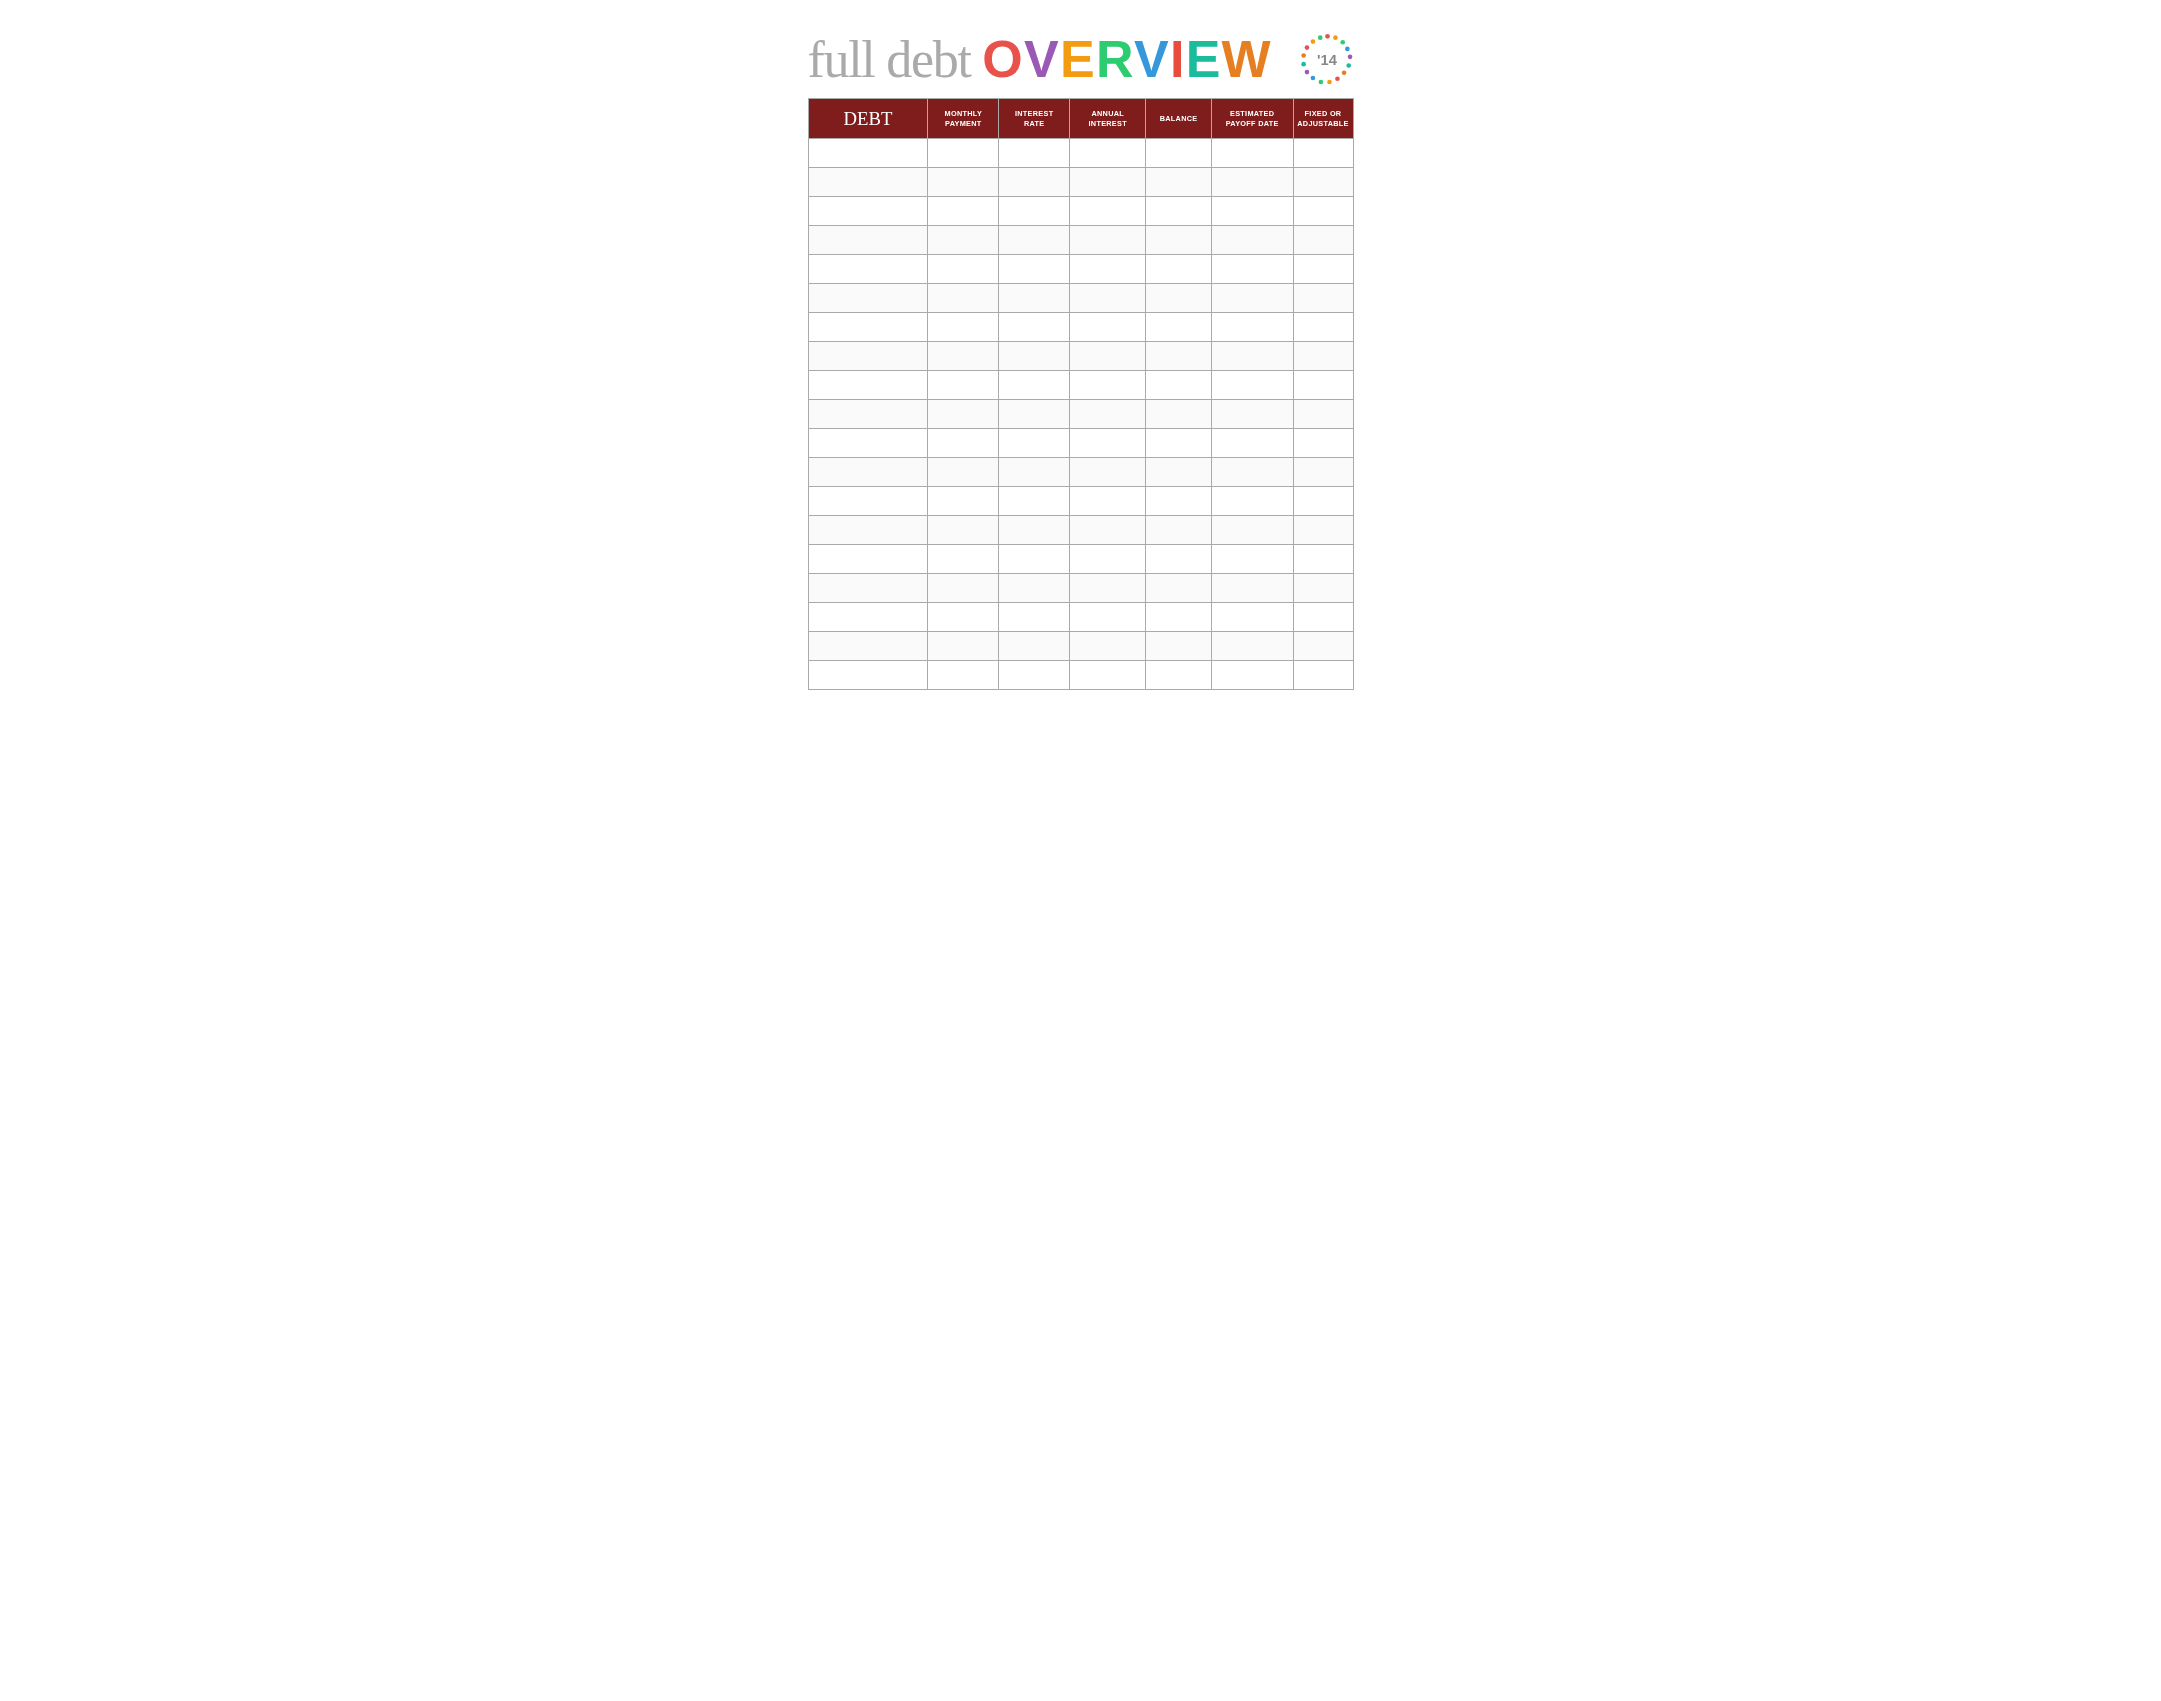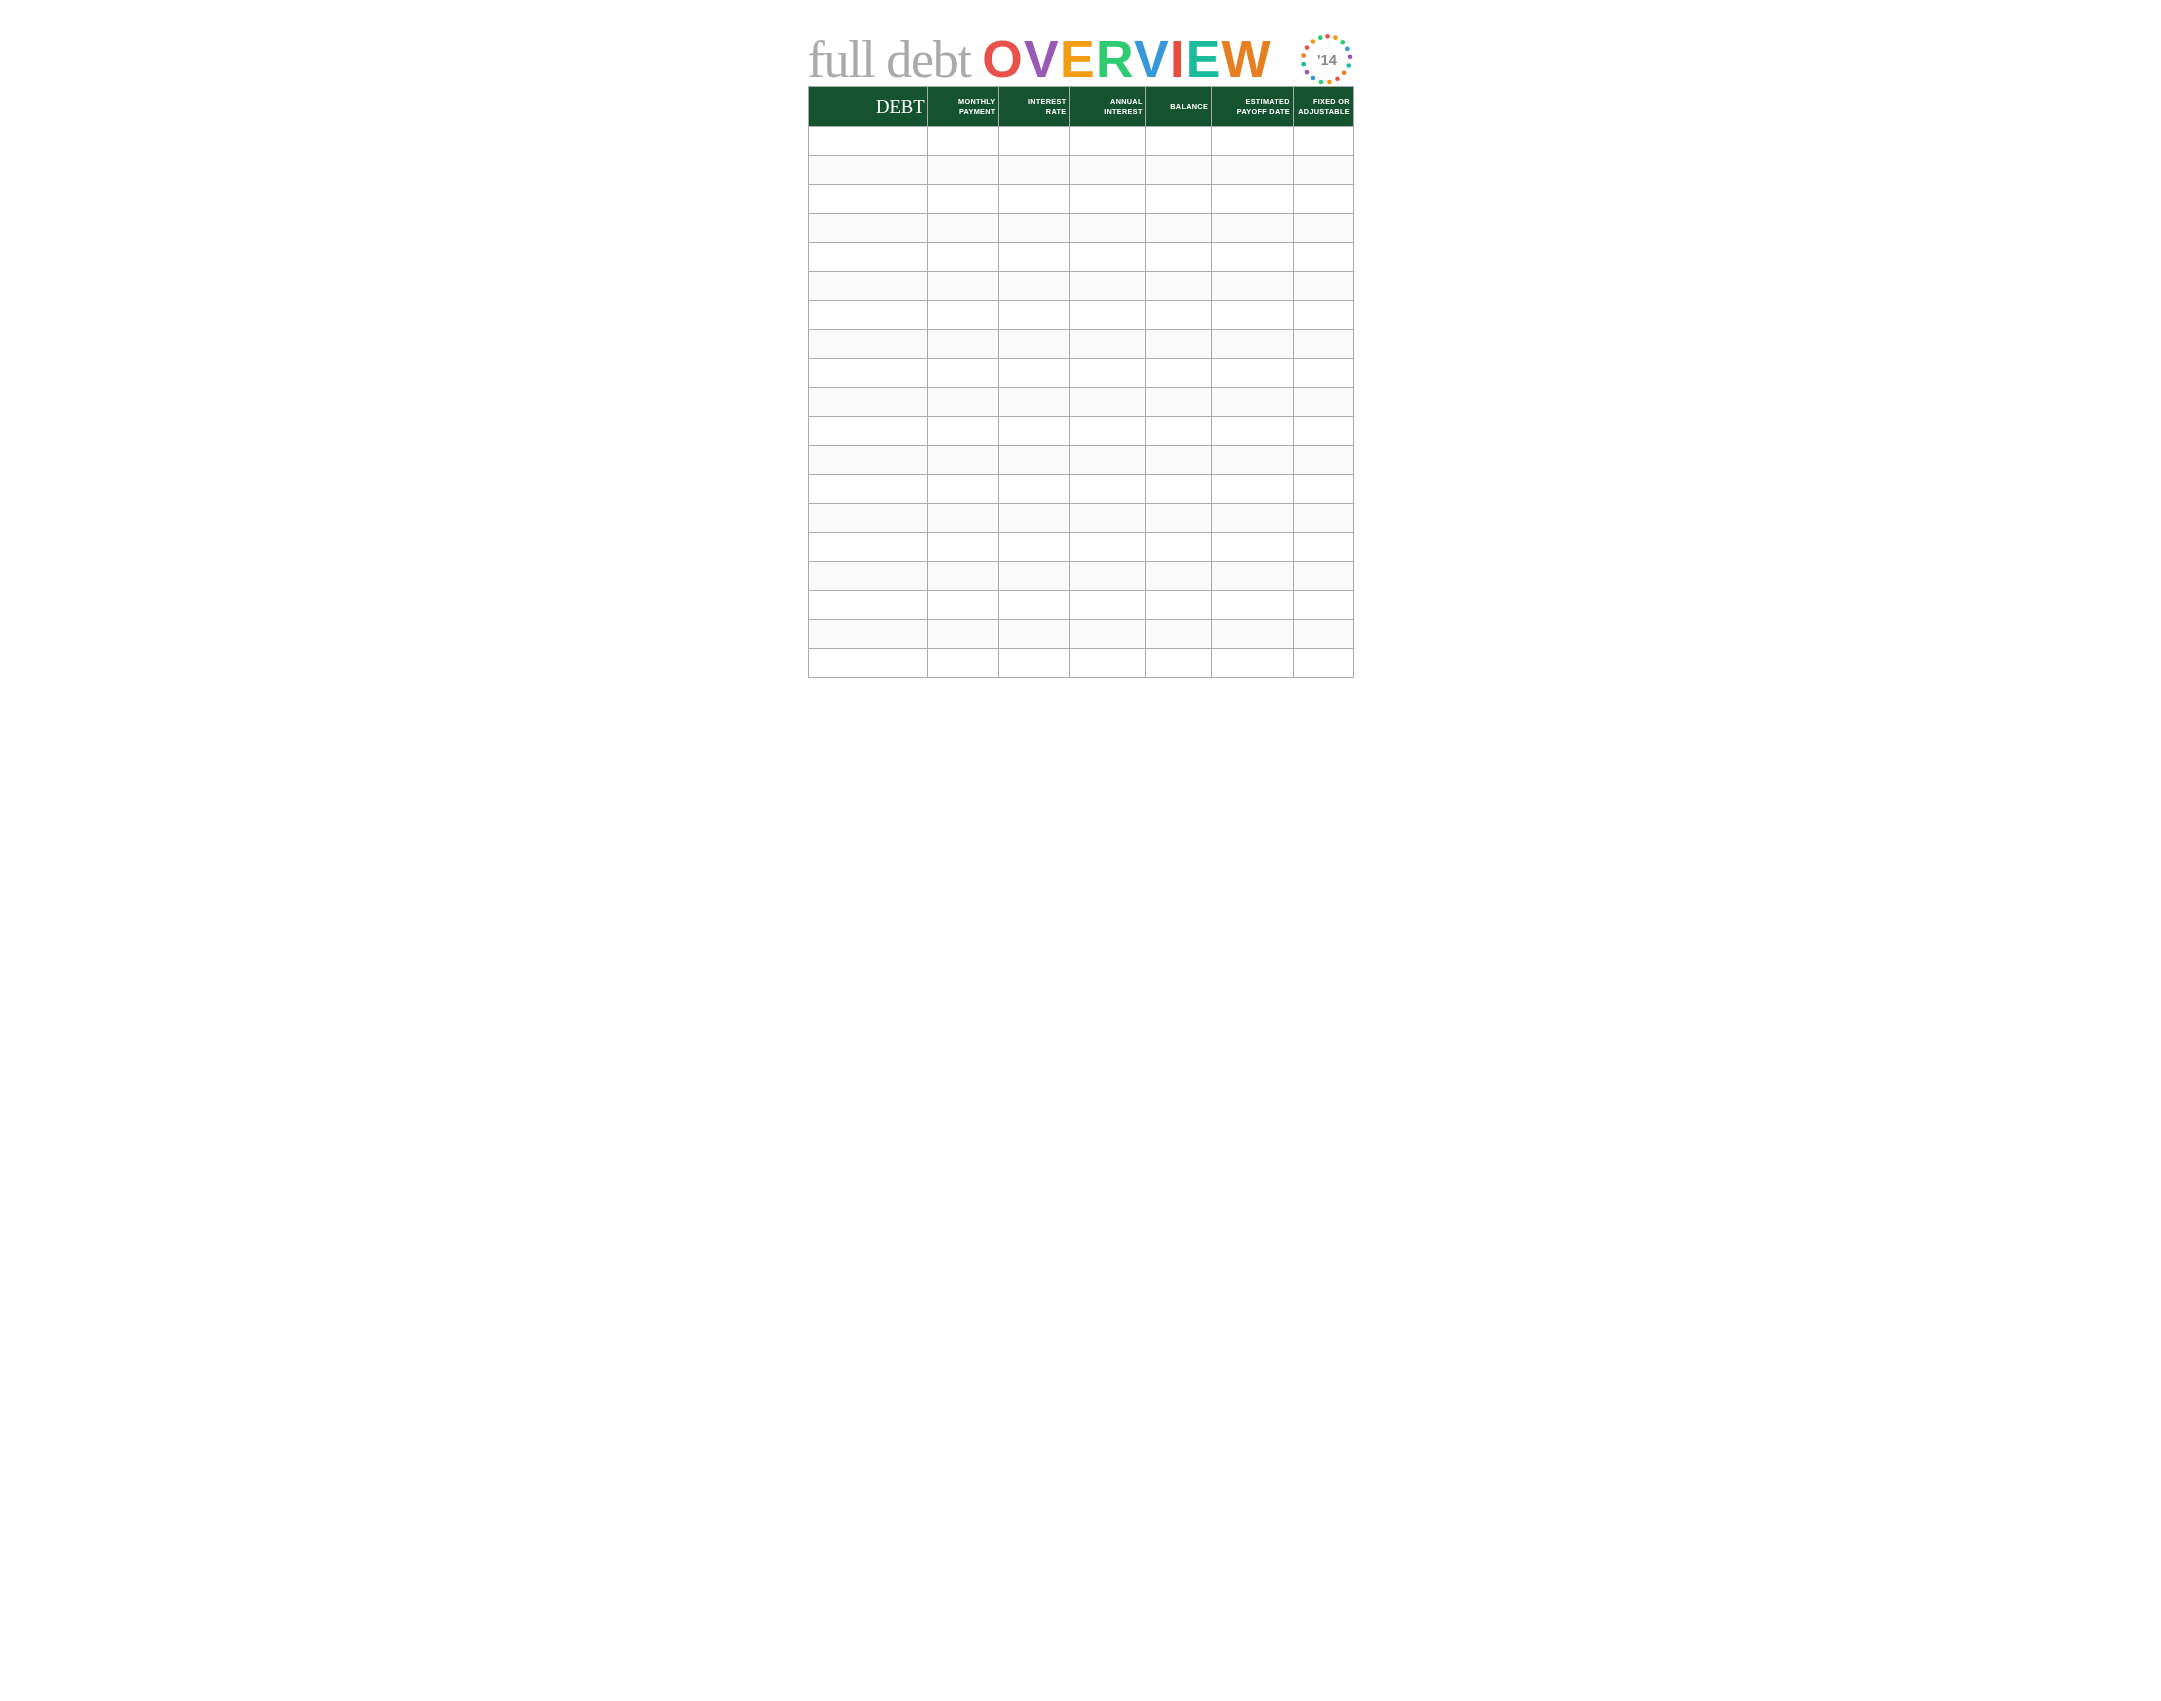--- a/index.html
+++ b/index.html
@@ -19,20 +19,21 @@
       width: 600px;
       background: #ffffff;
       padding: 20px 27px 27px 27px;
     }
 
     
     .title-area {
       display: flex;
       align-items: center;
       justify-content: space-between;
+      margin-bottom: 12px;
       gap: 16px;
     }
 
     .title-text {
       font-size: 52px;
       line-height: 1;
       color: #aaaaaa;
       font-family: 'Georgia', serif;
       font-weight: 300;
       letter-spacing: -1.3px;
@@ -99,22 +100,22 @@
     }
 
     .debt-table th,
     .debt-table td {
       border: 0.7px solid #aaa;
       padding: 0;
       height: 25px;
     }
 
     .debt-table thead tr th {
-      background-color: #14532d;
-      text-align: right;
+      background-color: #7f1d1d;
+      text-align: center;
       vertical-align: middle;
       color: #ffffff;
       font-family: Arial, sans-serif;
       font-weight: 700;
       font-size: 7.3px;
       letter-spacing: 0.3px;
       text-transform: uppercase;
       padding: 4px 2.7px;
       line-height: 1.3;
     }

